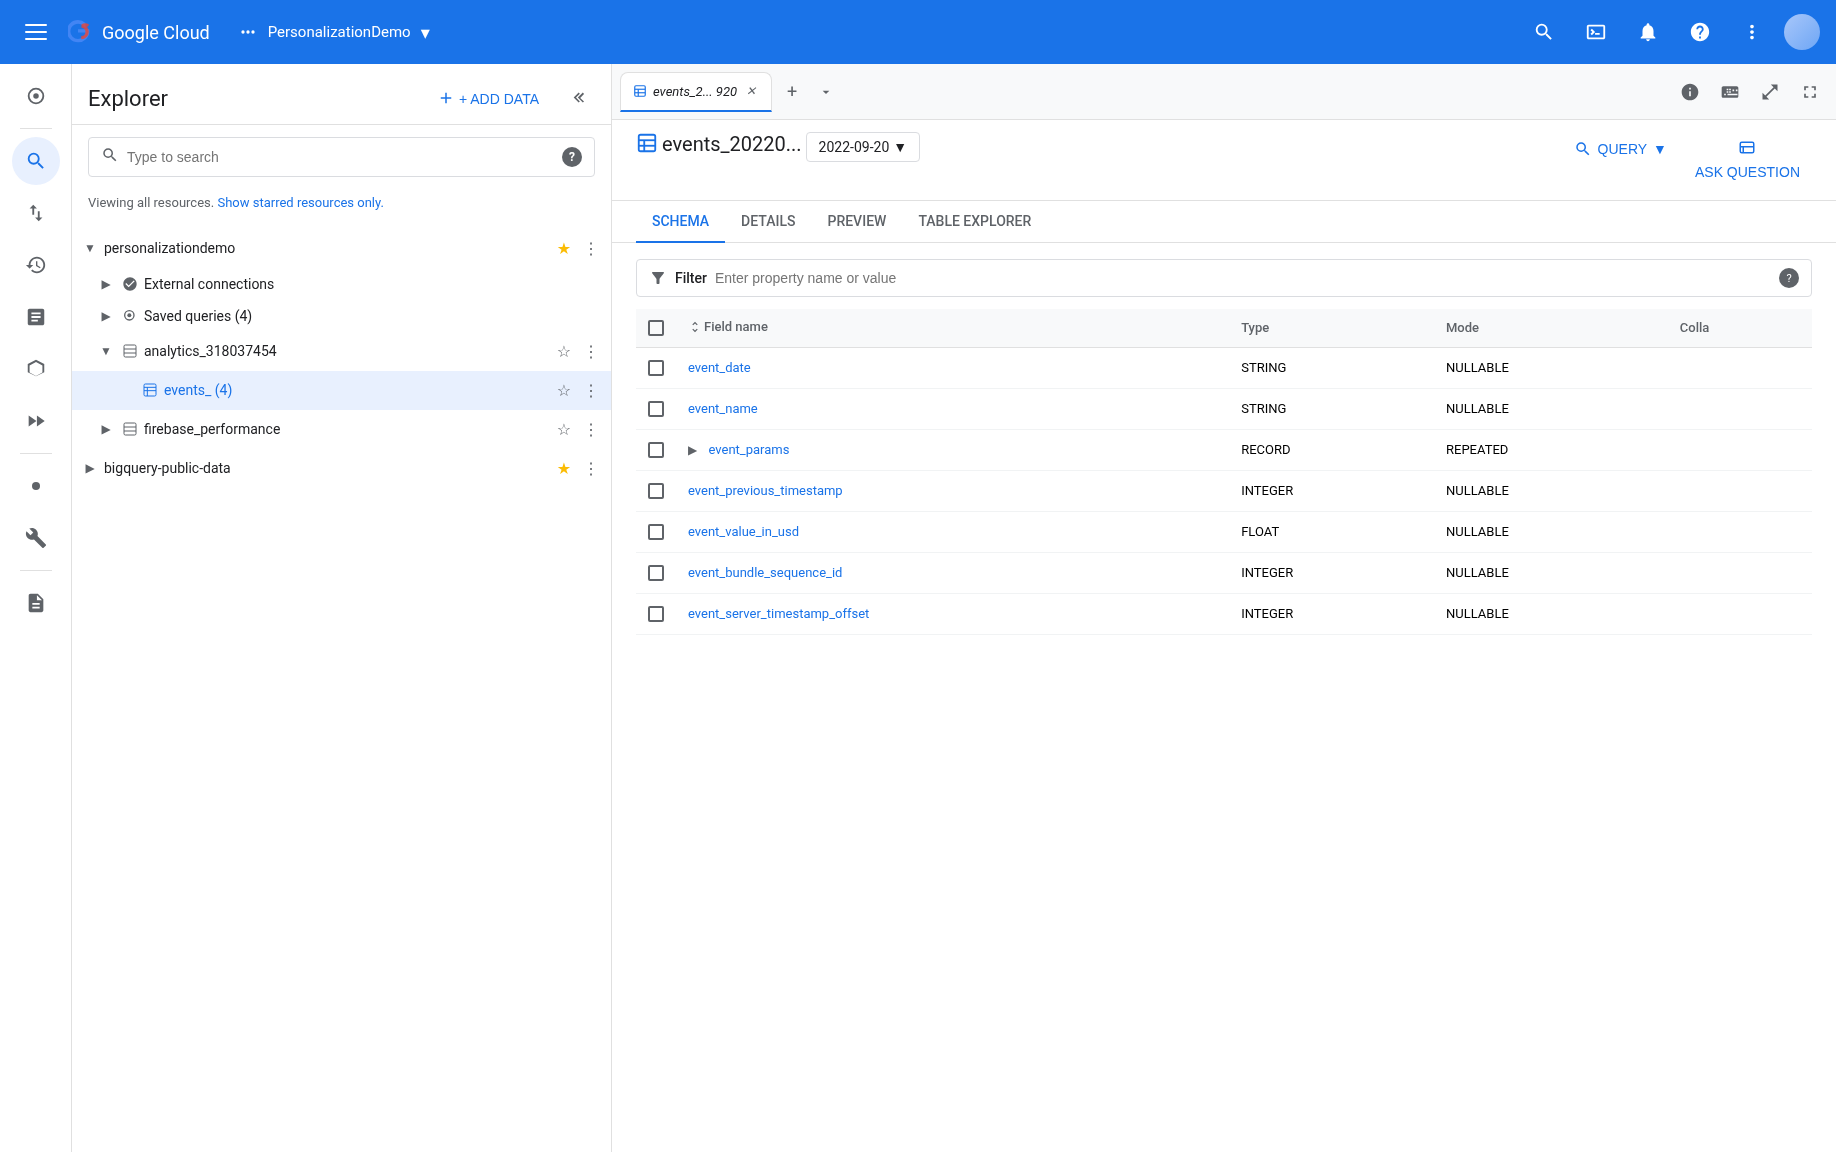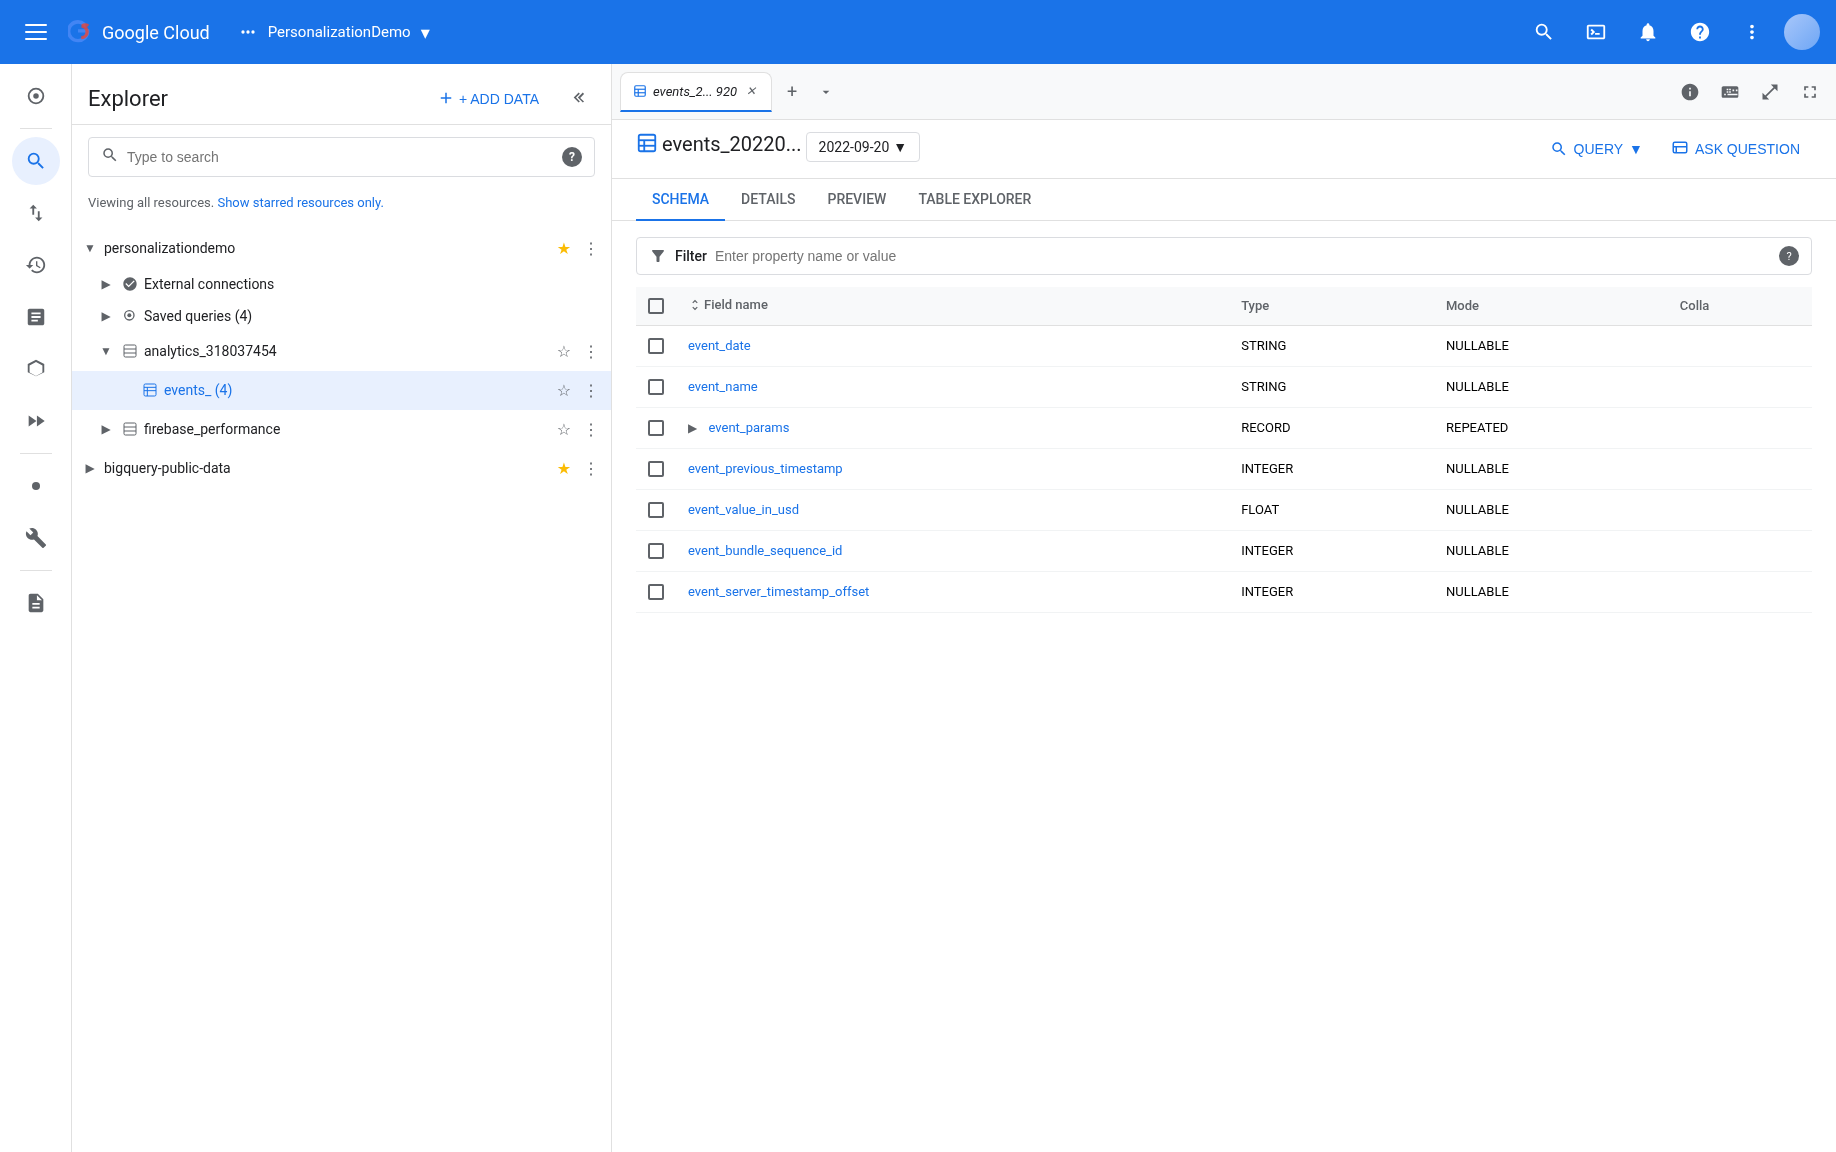--- a/index.html
+++ b/index.html
@@ -113,21 +113,21 @@
       display: flex; align-items: center; gap: 4px; cursor: pointer; color: #202124;
       font-size: 14px; padding: 6px 12px; border: 1px solid #dadce0; border-radius: 4px;
     }
     .header-spacer { flex: 1; }
     .query-btn {
       display: flex; align-items: center; gap: 6px; color: #1a73e8; font-size: 14px; font-weight: 500;
       cursor: pointer; padding: 8px 12px; border-radius: 4px; border: none; background: none;
     }
     .ask-question-btn {
       display: flex; align-items: center; gap: 6px; color: #1a73e8; font-size: 14px; font-weight: 500;
-      cursor: pointer; padding: 8px 12px; border-radius: 4px; border: none; background: none;
+      cursor: pointer; padding: 8px 12px; border-radius: 4px; border: none; background: none; flex-direction: column;
     }
 
     
     .sub-tabs {
       display: flex; align-items: center; border-bottom: 1px solid #e0e0e0; padding: 0 24px;
     }
     .sub-tab {
       padding: 12px 16px; font-size: 14px; font-weight: 500; color: #5f6368; cursor: pointer;
       border-bottom: 2px solid transparent; margin-bottom: -1px;
     }

